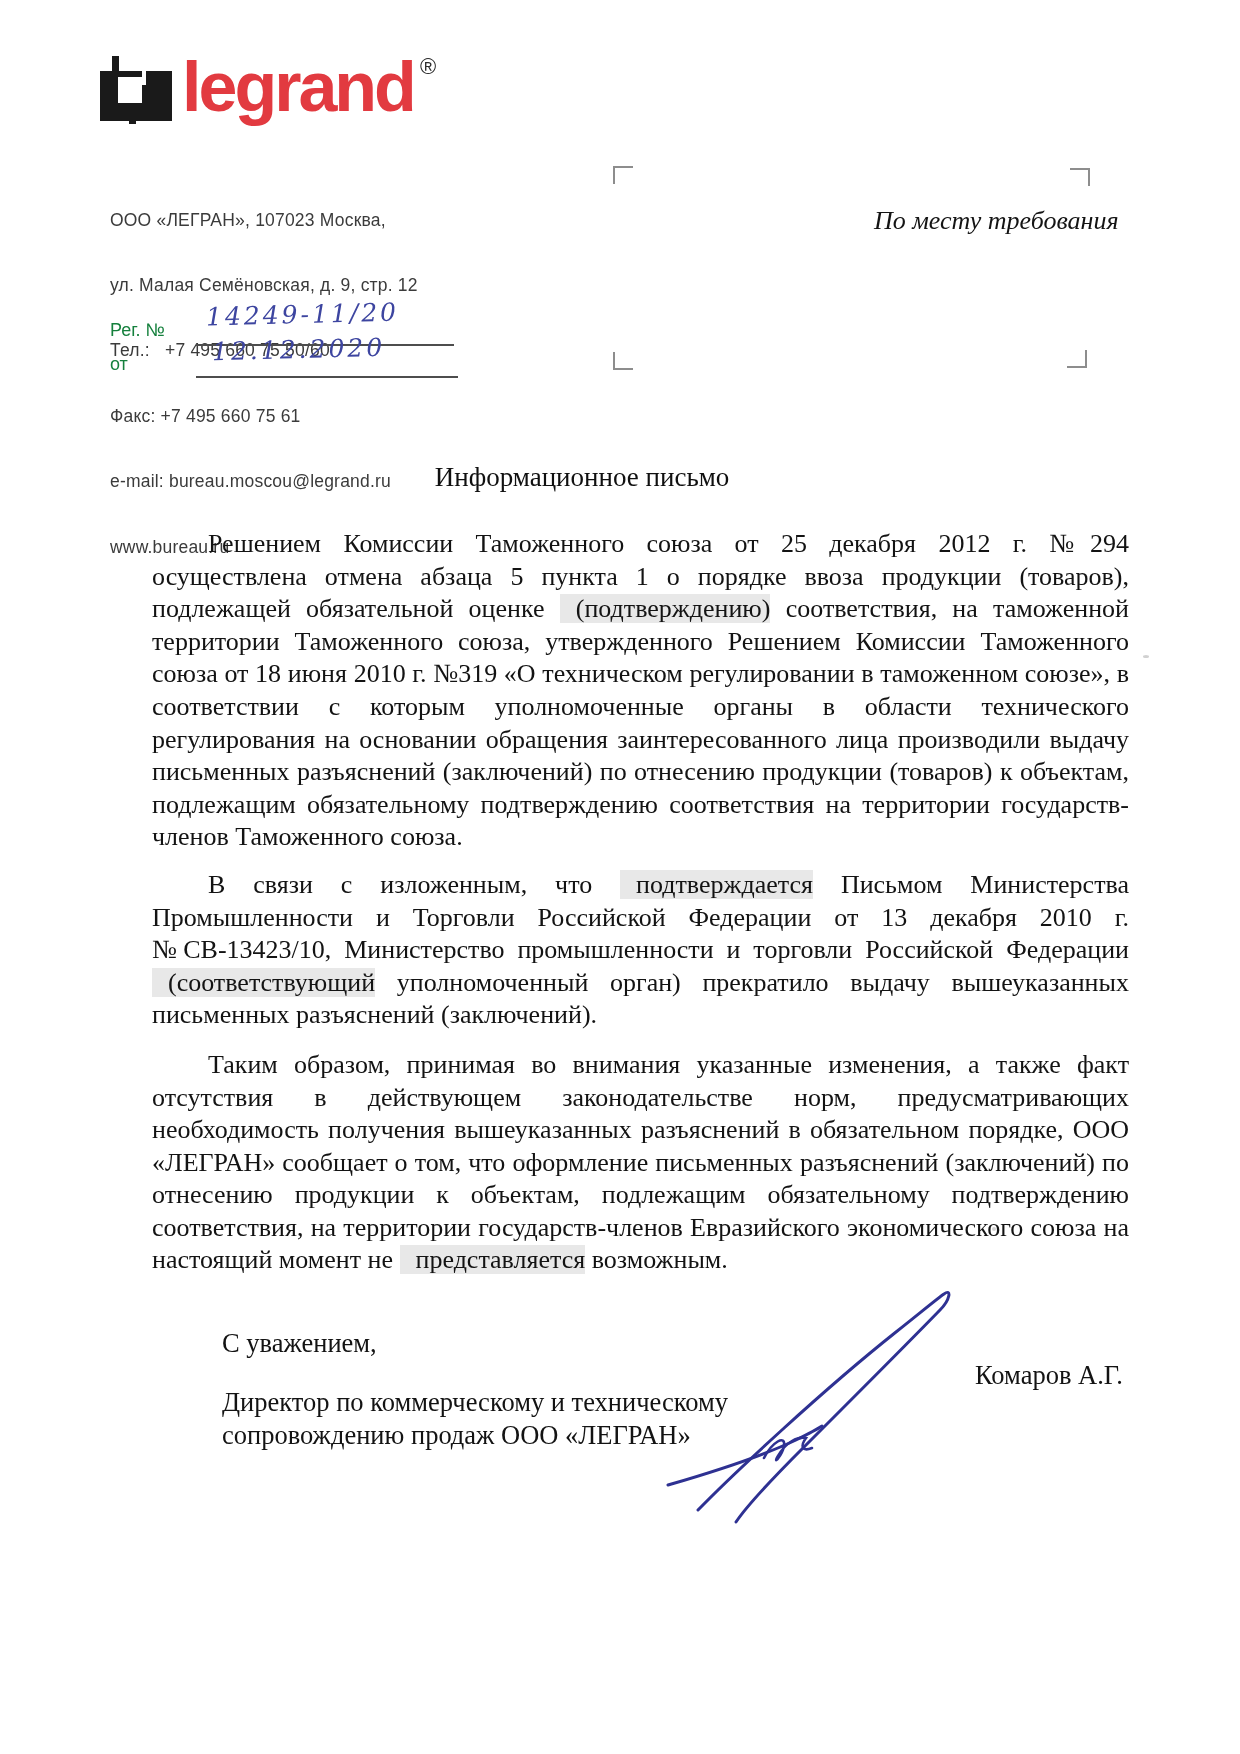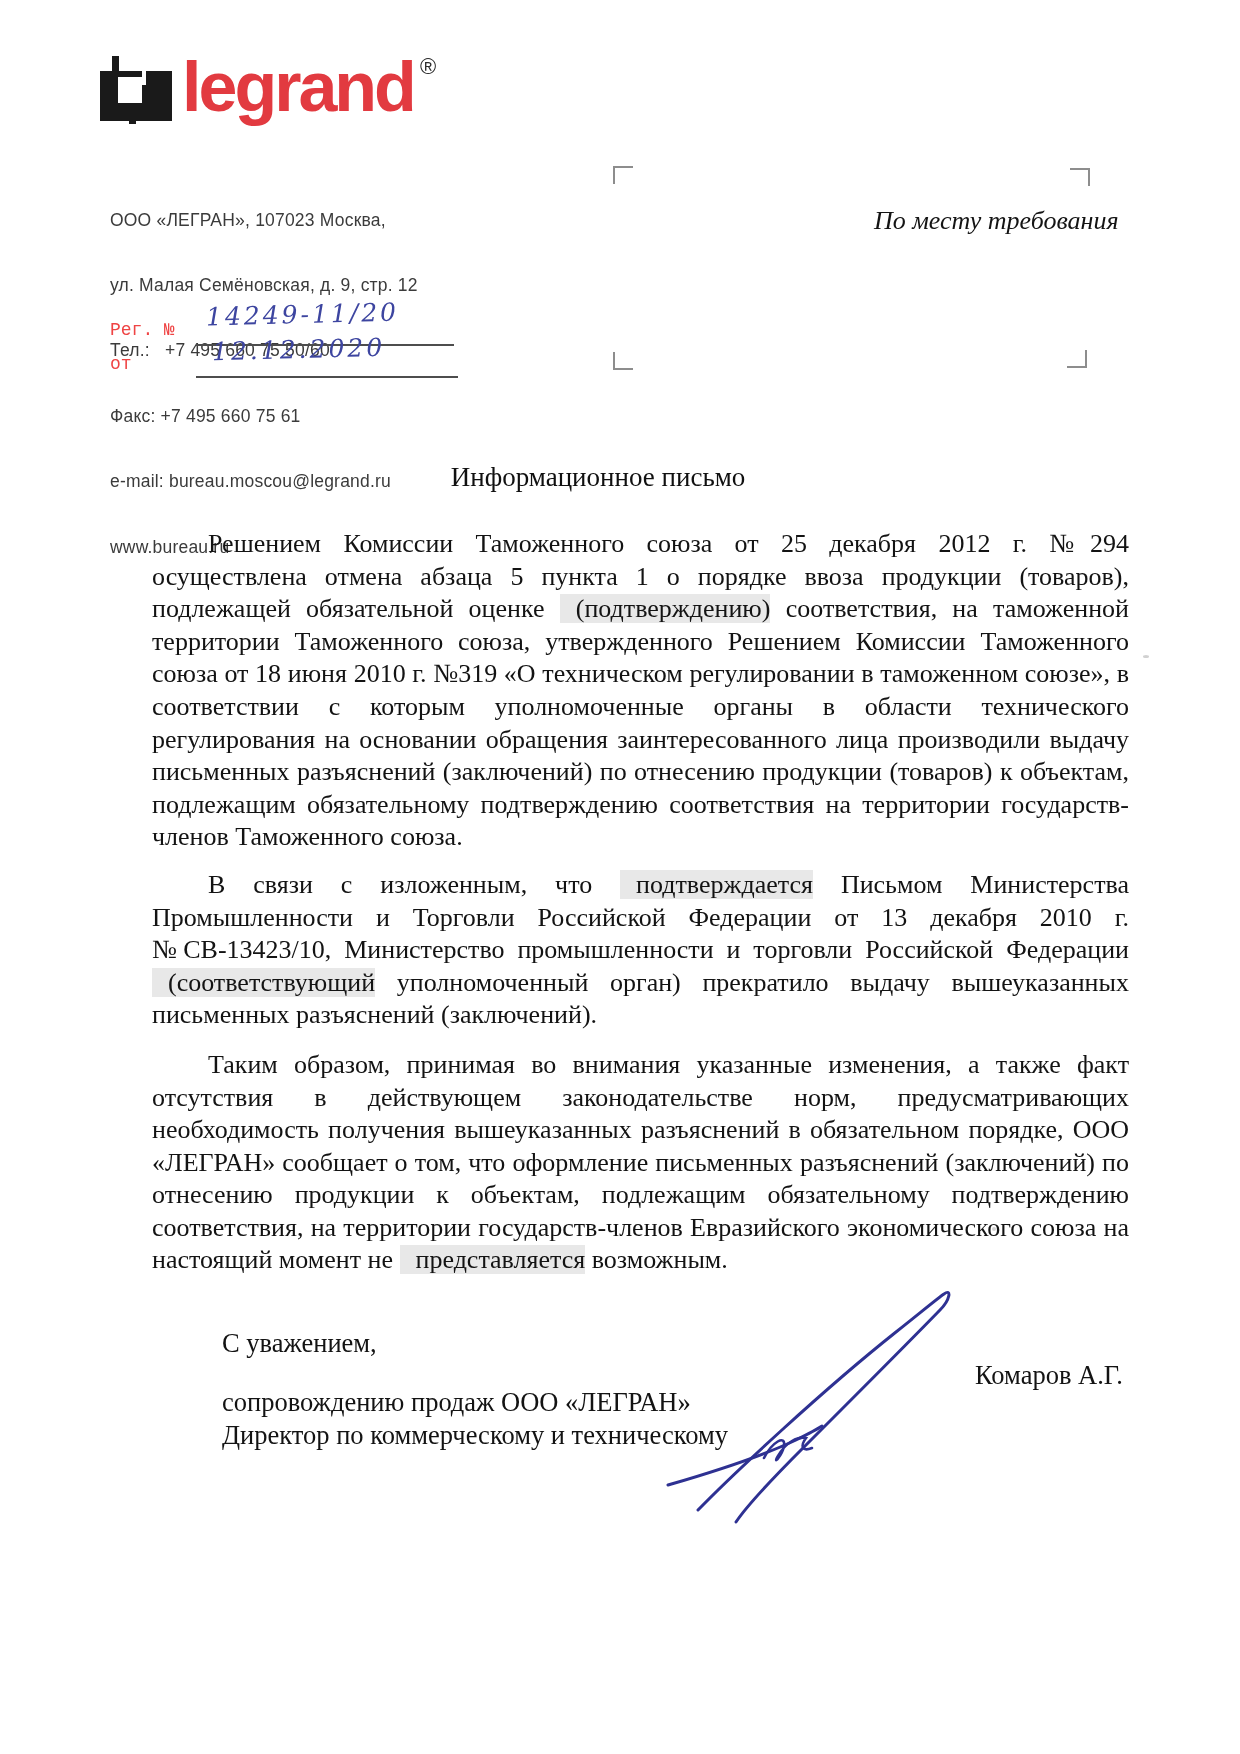--- a/index.html
+++ b/index.html
@@ -29,23 +29,23 @@
   }
   .contact {
     font-family: "Liberation Sans", sans-serif;
     font-size: 17.5px;
     line-height: 21.8px;
     color: #3b3b3b;
     letter-spacing: 0.2px;
     white-space: pre;
   }
   .reg-label {
-    font-family: Liberation Mono, monospace;
+    font-family: Liberation Sans, sans-serif;
     font-size: 18px;
-    color: #ef4444;
+    color: #15803d;
   }
   .hand {
     font-family: "DejaVu Serif", serif;
     font-style: italic;
     font-size: 25px;
     letter-spacing: 3px;
     white-space: nowrap;
     transform: rotate(-1.5deg);
   }
   .field-line { height: 2px; background: #4d4d4d; }
@@ -109,35 +109,35 @@
 <div class="abs hand" style="left:212px; top:335px; color:#3d45a0;">12.12.2020</div>
 <div class="abs field-line" style="left:196px; top:376px; width:262px;"></div>
 
 <div class="abs corner tl" style="left:613px; top:166px;"></div>
 <div class="abs corner tr" style="left:1070px; top:168px;"></div>
 <div class="abs corner bl" style="left:613px; top:352px;"></div>
 <div class="abs corner br" style="left:1067px; top:350px;"></div>
 
 <div class="abs addressee" style="left:874px; top:206px;font-style:italic;">По месту требования</div>
 
-<div class="abs doc-title" style="left:598px; top:462px; transform:translateX(-50%);text-align:right;">Информационное письмо</div>
+<div class="abs doc-title" style="left:582px; top:462px; transform:translateX(-50%);text-align:right;">Информационное письмо</div>
 
 <div class="abs body-text" style="left:152px; top:528px;">
   <p><span>Решением Комиссии Таможенного союза от 25 декабря 2012 г. №294 осуществлена отмена абзаца 5 пункта 1 о порядке ввоза продукции (товаров), подлежащей обязательной оценке </span><span class="shaded">(подтверждению)</span><span> соответствия, на таможенной территории Таможенного союза, утвержденного Решением Комиссии Таможенного союза от 18 июня 2010 г. №319 «О техническом регулировании в таможенном союзе», в соответствии с которым уполномоченные органы в области технического регулирования на основании обращения заинтересованного лица производили выдачу письменных разъяснений (заключений) по отнесению продукции (товаров) к объектам, подлежащим обязательному подтверждению соответствия на территории государств-членов Таможенного союза.</span></p>
 
   <p style="margin-bottom:17px;"><span>В связи с изложенным, что </span><span class="shaded">подтверждается</span><span> Письмом Министерства Промышленности и Торговли Российской Федерации от 13 декабря 2010 г. №СВ-13423/10, Министерство промышленности и торговли Российской Федерации </span><span class="shaded">(соответствующий</span><span> уполномоченный орган) прекратило выдачу вышеуказанных письменных разъяснений (заключений).</span></p>
 
   <p><span>Таким образом, принимая во внимания указанные изменения, а также факт отсутствия в действующем законодательстве норм, предусматривающих необходимость получения вышеуказанных разъяснений в обязательном порядке, ООО «ЛЕГРАН» сообщает о том, что оформление письменных разъяснений (заключений) по отнесению продукции к объектам, подлежащим обязательному подтверждению соответствия, на территории государств-членов Евразийского экономического союза на настоящий момент не </span><span class="shaded">представляется</span><span> возможным.</span></p>
 </div>
 
 <div class="abs closing" style="left:222px; top:1328px;">С уважением,</div>
 
 <div class="abs" style="left:222px; top:1386px;">
+  <div class="position-line">Директор по коммерческому и техническому</div>
   <div class="position-line">сопровождению продаж ООО «ЛЕГРАН»</div>
-  <div class="position-line">Директор по коммерческому и техническому</div>
 </div>
 
 <div class="abs" style="left:638px; top:1278px; width:340px; height:250px;">
   <svg width="340" height="250" viewBox="0 0 340 250" fill="none">
     <path d="M 60 232 C 95 196, 185 112, 258 54 C 282 35, 300 20, 306 16 C 314 10, 312 22, 302 32 C 268 67, 205 130, 165 170 C 138 197, 110 226, 98 244" stroke="#2e3192" stroke-width="3" stroke-linecap="round"></path>
     <path d="M 30 207 C 75 194, 120 180, 158 162 C 170 156, 178 152, 184 148" stroke="#2e3192" stroke-width="3" stroke-linecap="round"></path>
     <path d="M 126 180 C 134 164, 148 156, 146 168 C 144 178, 134 188, 140 178 C 148 164, 160 158, 168 160 C 162 168, 164 174, 174 170" stroke="#2e3192" stroke-width="2.6" stroke-linecap="round"></path>
   </svg>
 </div>
 

